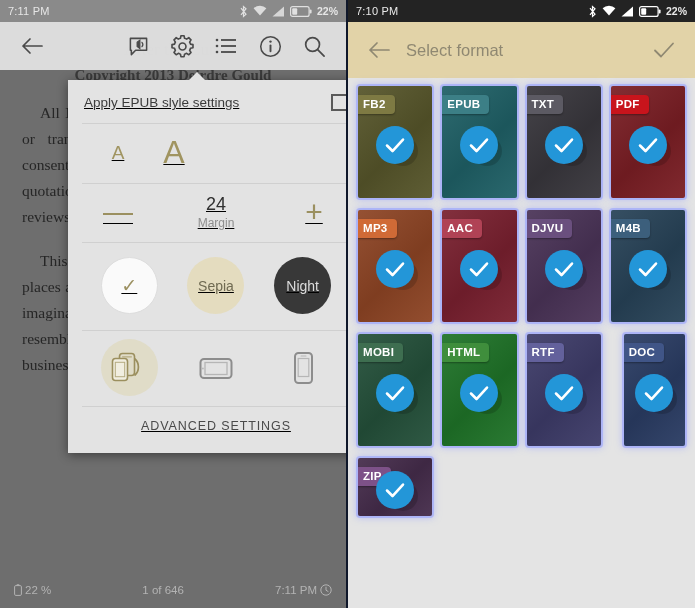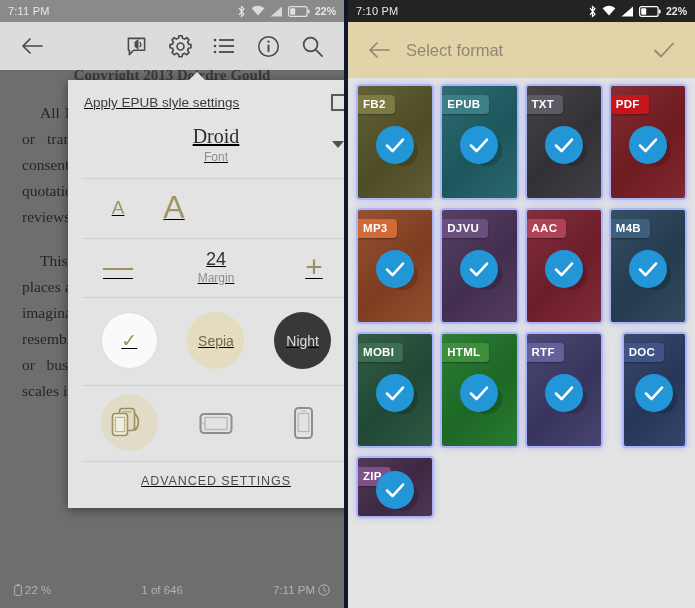--- a/index.html
+++ b/index.html
@@ -10,21 +10,21 @@
     overflow: hidden;
   }
   .screens { display: flex; width: 695px; height: 608px; }
 
   
   .screen-left {
     position: relative;
     width: 348px; height: 608px;
     background: #f0abfc;
     overflow: hidden;
-    border-right: 4px solid #0f172a;
+    border-right: 2px solid #0f172a;
   }
   .statusbar {
     position: relative; z-index: 40;
     height: 22px;
     display: flex; align-items: center;
     padding: 0 8px;
     font-size: 11px;
     color: #d8d8d8;
   }
   .statusbar.dim { background: #8a8a8a; color: #e6e6e6; }
@@ -345,25 +345,20 @@
 
     <div class="dialog-wrap">
       <div class="dialog-caret"></div>
       <div class="dialog">
 
         <div class="dlg-row-apply">
           <span class="dlg-apply-label">Apply EPUB slyle settings</span>
           <span class="dlg-checkbox"></span>
         </div>
 
-        <div class="dlg-font">
-          <div class="dlg-font-name">Droid</div>
-          <div class="dlg-font-sub">Font</div>
-          <span class="dlg-caret-down"></span>
-        </div>
 
         <div class="dlg-sep"></div>
 
         <div class="dlg-stepper">
           <div class="dlg-step-side">
             <span class="a-small">A</span>
           </div>
           <div class="dlg-step-side">
             <span class="a-big">A</span>
           </div>
@@ -527,32 +522,32 @@
         </div>
         <div class="fmt-card" style="background: rgb(141, 68, 36);">
           <div class="sheen"></div>
           <div class="fmt-badge" style="background: rgb(208, 106, 54);">MP3</div>
           <div class="fmt-check">
             <svg width="22" height="18" viewBox="0 0 22 18">
               <path d="M3 9.5 L8.5 15 L19 3.5" fill="none" stroke="#ffffff" stroke-width="2.6" stroke-linecap="round" stroke-linejoin="round"></path>
             </svg>
           </div>
         </div>
+        <div class="fmt-card" style="background: rgb(121, 32, 47);">
+          <div class="sheen"></div>
+          <div class="fmt-badge" style="background: rgb(176, 66, 85);">AAC</div>
+          <div class="fmt-check">
+            <svg width="22" height="18" viewBox="0 0 22 18">
+              <path d="M3 9.5 L8.5 15 L19 3.5" fill="none" stroke="#ffffff" stroke-width="2.6" stroke-linecap="round" stroke-linejoin="round"></path>
+            </svg>
+          </div>
+        </div>
         <div class="fmt-card" style="background: rgb(74, 51, 87);">
           <div class="sheen"></div>
           <div class="fmt-badge" style="background: rgb(106, 79, 126);">DJVU</div>
-          <div class="fmt-check">
-            <svg width="22" height="18" viewBox="0 0 22 18">
-              <path d="M3 9.5 L8.5 15 L19 3.5" fill="none" stroke="#ffffff" stroke-width="2.6" stroke-linecap="round" stroke-linejoin="round"></path>
-            </svg>
-          </div>
-        </div>
-        <div class="fmt-card" style="background: rgb(121, 32, 47);">
-          <div class="sheen"></div>
-          <div class="fmt-badge" style="background: rgb(176, 66, 85);">AAC</div>
           <div class="fmt-check">
             <svg width="22" height="18" viewBox="0 0 22 18">
               <path d="M3 9.5 L8.5 15 L19 3.5" fill="none" stroke="#ffffff" stroke-width="2.6" stroke-linecap="round" stroke-linejoin="round"></path>
             </svg>
           </div>
         </div>
         <div class="fmt-card" style="background: rgb(39, 66, 87);">
           <div class="sheen"></div>
           <div class="fmt-badge" style="background: rgb(60, 95, 124);">M4B</div>
           <div class="fmt-check">

